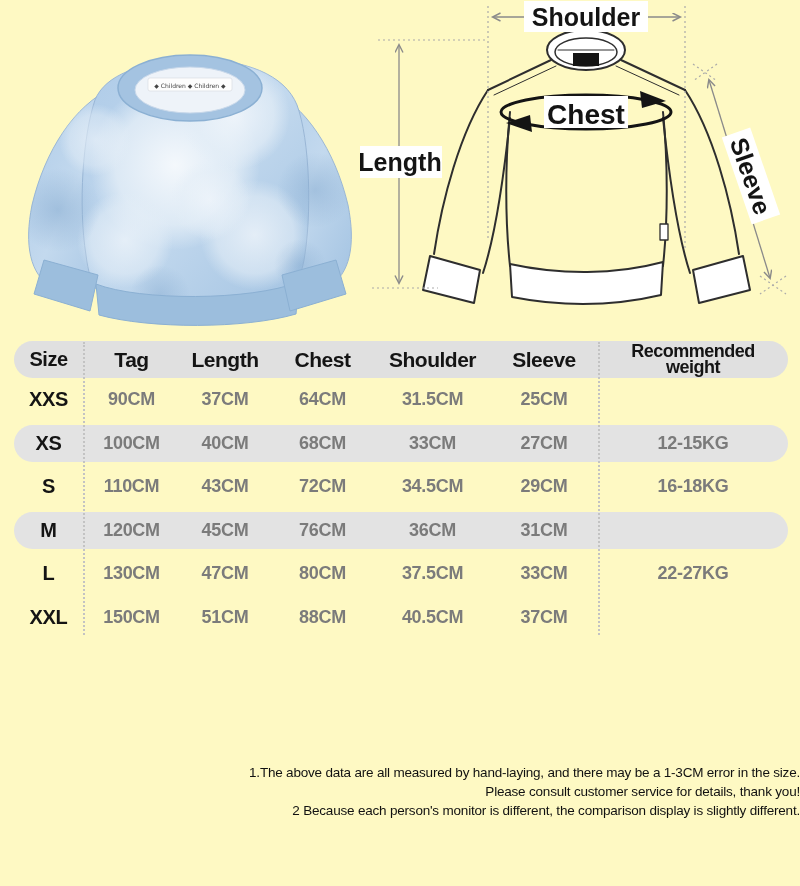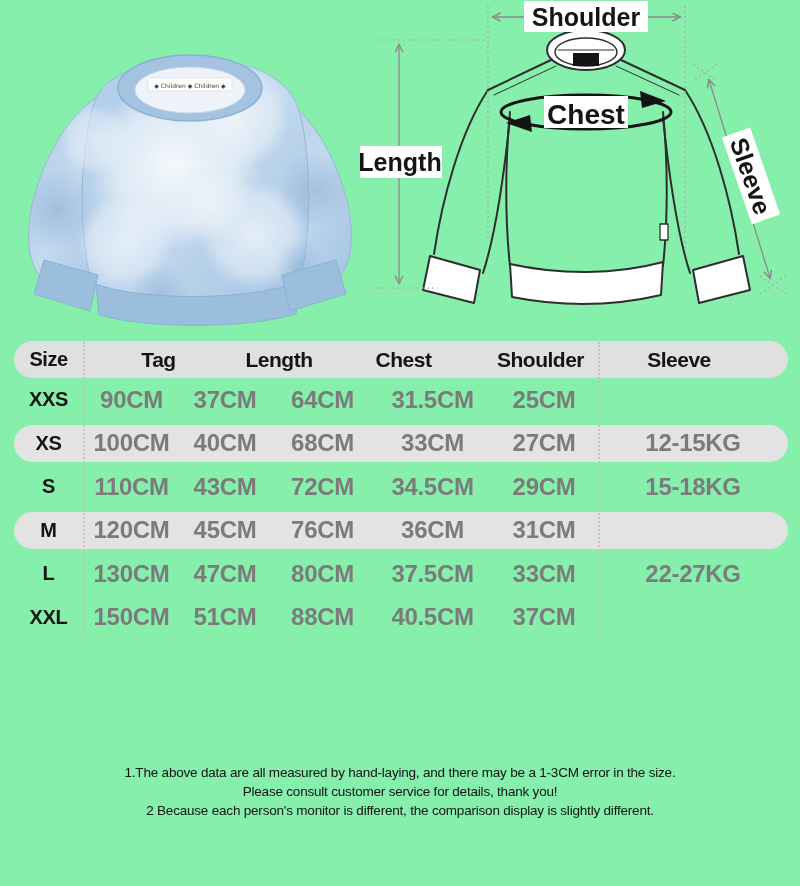--- a/index.html
+++ b/index.html
@@ -1,60 +1,60 @@
 <!DOCTYPE html>
 <html><head>
 <meta charset="utf-8">
 <style>
   * { margin:0; padding:0; box-sizing:border-box; }
   html,body { background:#fff; }
   .page {
-    position:relative; width:800px; height:886px; background:#86efac; overflow:hidden;
+    position:relative; width:800px; height:886px; background:#fef9c3; overflow:hidden;
     font-family:"Liberation Sans", sans-serif;
   }
   
   .photo-wrap  { position:absolute; left:0; top:0; width:400px; height:330px; }
   .diagram-wrap{ position:absolute; left:360px; top:0; width:440px; height:330px; }
   .photo-wrap svg, .diagram-wrap svg { display:block; width:100%; height:100%; }
 
   
   .size-table { position:absolute; left:14px; top:341px; width:774px; }
   .trow {
     position:relative; display:grid; height:43.5px;
     grid-template-columns:69px 97px 90px 105px 115px 108px 190px;
     align-items:center;
   }
   .trow.thead {
-    height:37px; background:#e0e0e0; border-radius:19px;gap:27px;
+    height:37px; background:#e0e0e0; border-radius:19px;
   }
   .trow.gray::before {
     content:""; position:absolute; left:0; right:0; top:3px; bottom:3px;
     background:#e3e3e3; border-radius:20px; z-index:0;
   }
   .cell {
     position:relative; z-index:1; text-align:center;
-    font-size:24px; font-weight:bold; color:#7b7b7b; letter-spacing:-0.3px;
+    font-size:18px; font-weight:bold; color:#7b7b7b; letter-spacing:-0.3px;
   }
   .thead .cell { font-size:21px; color:#141414; letter-spacing:-0.5px; }
   .cell.size  { font-size:20px; color:#141414; }
   .thead .cell.weight { display:flex; justify-content:center; }
   .thead .cell.weight span {
     display:inline-block; width:132px; font-size:18px; line-height:0.88;
     text-align:center;
   }
   .sep {
     position:absolute; top:1px; bottom:4px; width:0;
     border-left:2px dotted #c3c3c3; z-index:3;
   }
   .sep.s1 { left:69px; }
   .sep.s2 { left:584px; }
 
   
   .notes {
-    position:absolute; left:0; top:763px; width:800px; text-align:center;
+    position:absolute; left:0; top:763px; width:800px; text-align:right;
     font-size:13.5px; line-height:19.2px; color:#111; letter-spacing:-0.2px;
   }
 </style>
 </head>
 <body>
 
 <div class="page">
 
   <div class="photo-wrap">
     <svg viewBox="0 0 400 330">
@@ -187,20 +187,23 @@
   </div>
 
   <div class="size-table">
     <div class="trow thead">
       <div class="cell size">Size</div>
       <div class="cell">Tag</div>
       <div class="cell">Length</div>
       <div class="cell">Chest</div>
       <div class="cell">Shoulder</div>
       <div class="cell">Sleeve</div>
+      <div class="cell weight">
+          <span>Recommended weight</span>
+        </div>
     </div>
 
     <div class="trow">
       <div class="cell size">XXS</div>
       <div class="cell">90CM</div>
       <div class="cell">37CM</div>
       <div class="cell">64CM</div>
       <div class="cell">31.5CM</div>
       <div class="cell">25CM</div>
     </div>
@@ -215,21 +218,21 @@
       <div class="cell">12-15KG</div>
     </div>
 
     <div class="trow">
       <div class="cell size">S</div>
       <div class="cell">110CM</div>
       <div class="cell">43CM</div>
       <div class="cell">72CM</div>
       <div class="cell">34.5CM</div>
       <div class="cell">29CM</div>
-      <div class="cell">15-18KG</div>
+      <div class="cell">16-18KG</div>
     </div>
 
     <div class="trow gray">
       <div class="cell size">M</div>
       <div class="cell">120CM</div>
       <div class="cell">45CM</div>
       <div class="cell">76CM</div>
       <div class="cell">36CM</div>
       <div class="cell">31CM</div>
     </div>

